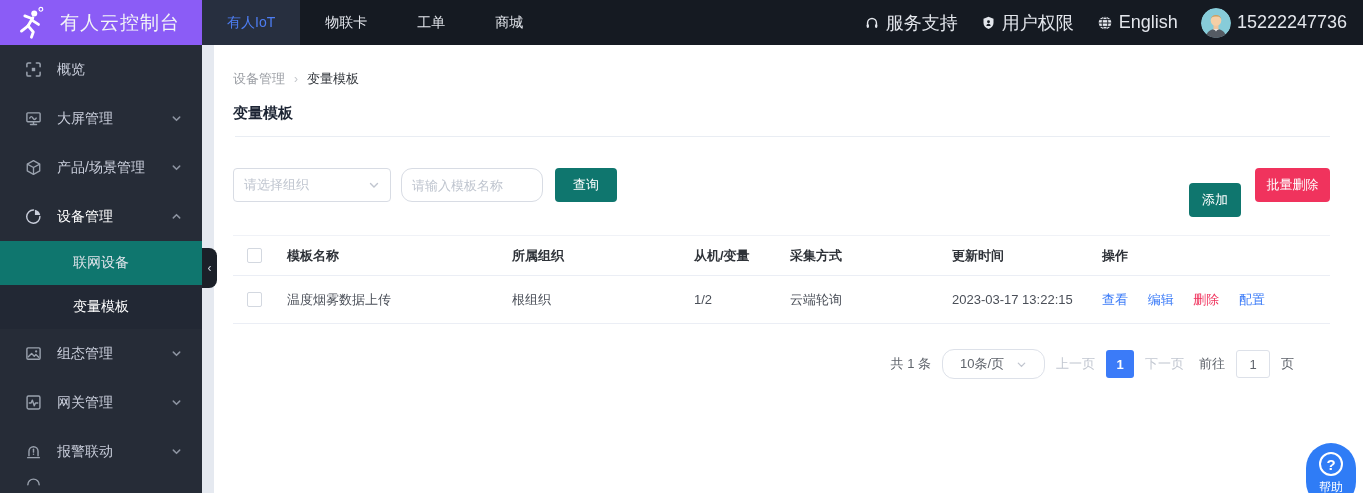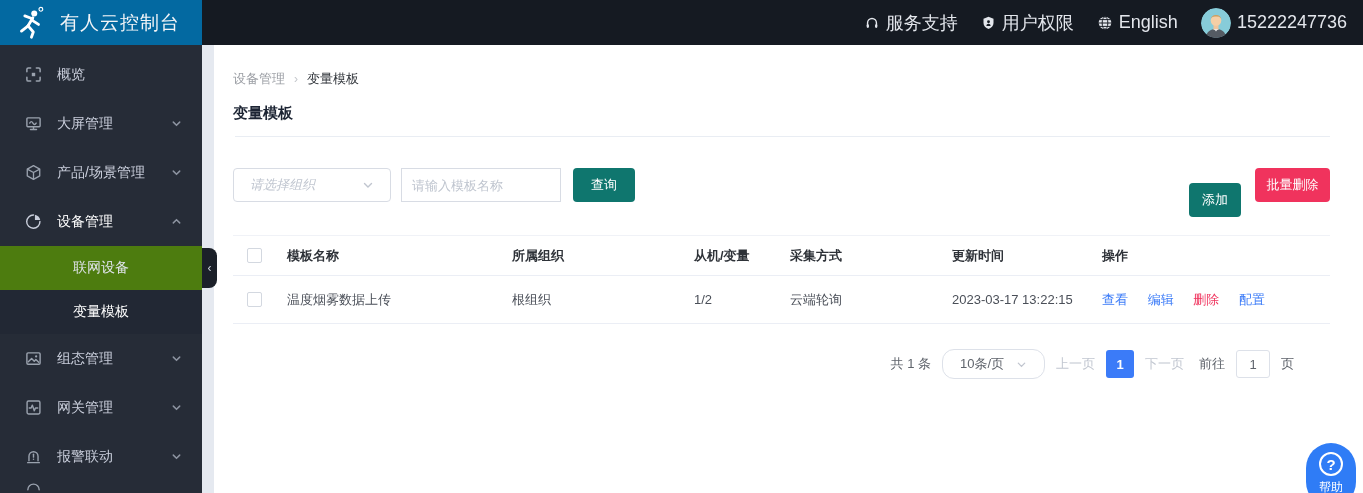--- a/index.html
+++ b/index.html
@@ -5,53 +5,53 @@
   * { margin:0; padding:0; box-sizing:border-box; }
   html,body { width:1363px; height:493px; overflow:hidden; }
   body {
     position:relative;
     font-family:"Liberation Sans","DejaVu Sans",sans-serif;
     background:#ffffff;
     font-size:13px;
   }
   
   .topbar { position:absolute; top:0; left:0; right:0; height:45px; background:#151a22; display:flex; align-items:stretch; z-index:30; }
-  .brand { width:202px; background:#0369a1; display:flex; align-items:center; gap:13px; padding-left:13px; flex-shrink:0; }
+  .brand { width:202px; background:#8b5cf6; display:flex; align-items:center; gap:13px; padding-left:13px; flex-shrink:0; }
   .brand-title { color:#f2f4f7; font-size:19px; letter-spacing:1px; white-space:nowrap; }
   .topnav { display:flex; align-items:stretch; }
   .topnav-tab { display:flex; align-items:center; padding:0 25px; color:#e3e6ec; font-size:14px; cursor:pointer; }
   .topnav-tab.active { background:#272f3f; color:#4d7df2; }
   .topbar-right { margin-left:auto; display:flex; align-items:center; gap:9px; padding-right:16px; color:#e3e6ec; font-size:18px; }
   .tb-group { display:flex; align-items:center; gap:6px; margin-left:14px; cursor:pointer; }
   .avatar { width:30px; height:30px; border-radius:50%; overflow:hidden; flex-shrink:0; }
   
-  .sidebar { position:absolute; top:45px; left:0; bottom:0; width:202px; background:#262c37; z-index:20; padding-top:5px; }
+  .sidebar { position:absolute; top:45px; left:0; bottom:0; width:202px; background:#262c37; z-index:20; }
   .side-item { height:49px; display:flex; align-items:center; gap:15px; padding:0 20px 0 25px; color:#c9cedb; font-size:14px; cursor:pointer; }
   .side-item .chev { margin-left:auto; color:#8d94a1; display:flex; }
   .side-item.expanded { color:#ffffff; }
   .side-icon { display:flex; color:#9aa2ae; }
   .side-item.expanded .side-icon { color:#c9cedb; }
-  .sub-item { height:44px; display:flex; align-items:center; justify-content:center; color:#dfe3ea; font-size:14px; background:#4d7c0f; cursor:pointer; }
+  .sub-item { height:44px; display:flex; align-items:center; justify-content:center; color:#dfe3ea; font-size:14px; background:#0f766e; cursor:pointer; }
   .sub-item.active { background:#222834; color:#ffffff; }
   .collapse-handle { position:absolute; left:202px; top:248px; width:15px; height:40px; background:#1b2029; color:#cdd2dc; border-radius:0 8px 8px 0; display:flex; align-items:center; justify-content:center; font-size:12px; cursor:pointer; z-index:25; }
   .side-partial { height:10px; display:flex; align-items:flex-start; padding-left:25px; overflow:hidden; color:#9aa2ae; }
   
   .content { position:absolute; top:45px; left:202px; right:0; bottom:0; background:#ffffff; border-left:12px solid #e5e9f0; z-index:10; }
   .content-inner { padding:0 33px 0 19px; }
   .breadcrumb { display:flex; align-items:center; gap:9px; padding-top:25px; font-size:13px; }
   .crumb-muted { color:#9b9ea4; cursor:pointer; }
   .crumb-sep { color:#c4c7cc; font-size:12px; }
   .crumb-current { color:#2f3339; }
   .page-title { margin-top:16px; font-size:15px; font-weight:bold; color:#1c2433; }
   .title-divider { margin-top:13px; border-bottom:1px solid #e9edf3; margin-left:2px; }
   
   .filter-bar { display:flex; align-items:center; margin-top:16px; }
-  .select-box { width:158px; height:34px; border:1px solid #d8dce4; border-radius:4px; display:flex; align-items:center; padding:0 16px; color:#bfc5cf; background:#fff; cursor:pointer;font-style:italic; }
+  .select-box { width:158px; height:34px; border:1px solid #d8dce4; border-radius:4px; display:flex; align-items:center; padding:0 10px; color:#bfc5cf; background:#fff; cursor:pointer; }
   .select-box .sel-chev { margin-left:auto; color:#c0c5cf; display:flex; }
-  .text-input { width:160px; height:34px; border:1px solid #d8dce4; border-radius:0; margin-left:10px; padding:0 10px; font-size:13px; color:#3a3f47; font-family:inherit; outline:none; }
+  .text-input { width:142px; height:34px; border:1px solid #d8dce4; border-radius:11px; margin-left:10px; padding:0 10px; font-size:13px; color:#3a3f47; font-family:inherit; outline:none; }
   .text-input::placeholder { color:#bfc5cf; }
   .btn { height:34px; border:none; border-radius:4px; color:#fff; font-size:13px; font-family:inherit; cursor:pointer; display:inline-flex; align-items:center; justify-content:center; }
   .btn-primary { background:#0f766e; }
   .btn-danger { background:#f0335d; }
   .btn-search { width:62px; margin-left:12px; }
   .btn-add { width:52px;margin-top:30px; }
   .btn-batch { width:75px; margin-left:14px; }
   .filter-spacer { flex:1; }
   
   .data-table { width:100%; border-collapse:collapse; margin-top:18px; table-layout:fixed; border-top:1px solid #f0f2f7; }
@@ -82,20 +82,26 @@
         <circle cx="22.5" cy="8" r="3.2" fill="#ffffff" stroke="none"></circle>
         <path d="M21 12.5 L16 21"></path>
         <path d="M20.5 13.5 L12.5 10.5"></path>
         <path d="M20 15 L27 19.5"></path>
         <path d="M16 21 L9 26.5"></path>
         <path d="M16 21 L21.5 27.5 L19.5 33"></path>
         <circle cx="29.5" cy="3.5" r="2" stroke-width="1.2" fill="none"></circle>
       </svg>
     </span>
     <span class="brand-title">有人云控制台</span>
+  </div>
+  <div class="topnav">
+    <div class="topnav-tab active">有人IoT</div>
+    <div class="topnav-tab">物联卡</div>
+    <div class="topnav-tab">工单</div>
+    <div class="topnav-tab">商城</div>
   </div>
   <div class="topbar-right">
     <div class="tb-group">
       <span>
         <svg width="16" height="16" viewBox="0 0 18 18" fill="none" stroke="#e3e6ec" stroke-width="1.6" stroke-linecap="round">
           <path d="M4 12 V9 a5 5 0 0 1 10 0 v3"></path>
           <rect x="3" y="10.5" width="2.6" height="4" rx="1.2" fill="#e3e6ec" stroke="none"></rect>
           <rect x="12.4" y="10.5" width="2.6" height="4" rx="1.2" fill="#e3e6ec" stroke="none"></rect>
         </svg>
       </span>

